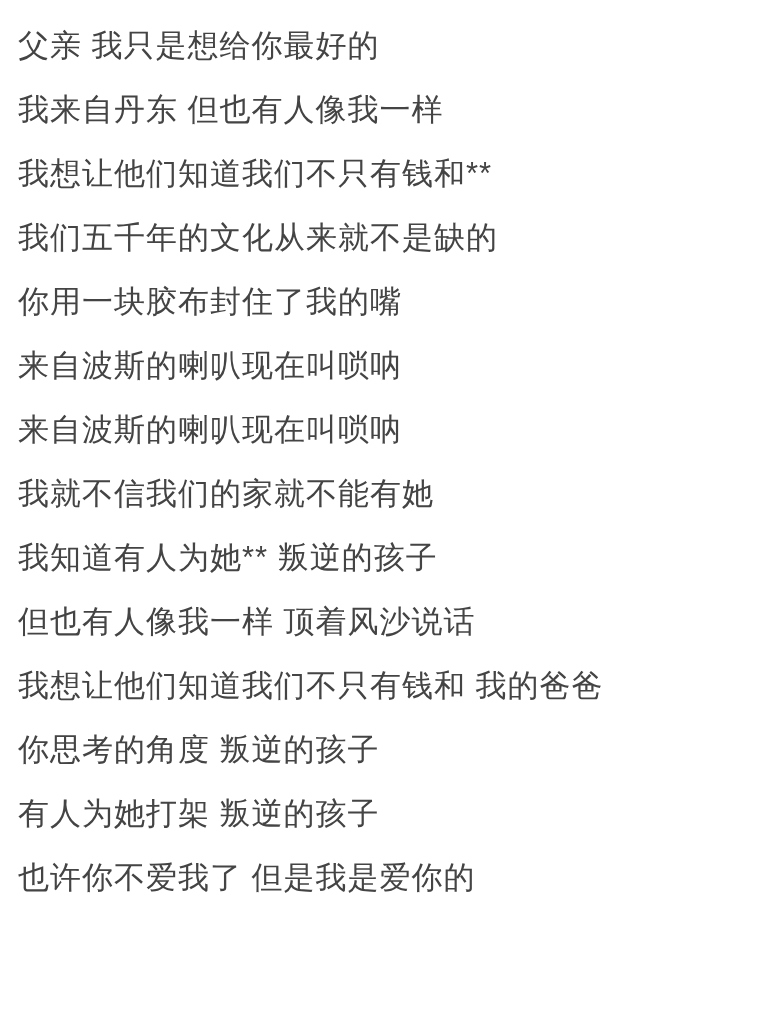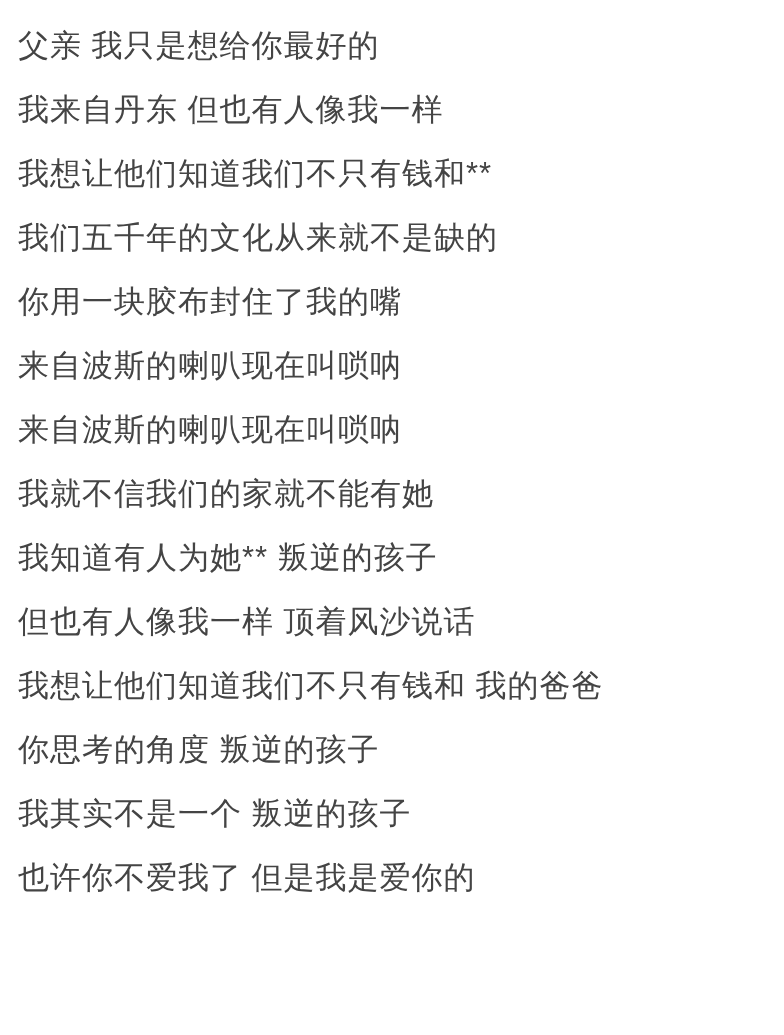--- a/index.html
+++ b/index.html
@@ -37,15 +37,15 @@
   <div class="lyric-line">我想让他们知道我们不只有钱和**</div>
   <div class="lyric-line">我们五千年的文化从来就不是缺的</div>
   <div class="lyric-line">你用一块胶布封住了我的嘴</div>
   <div class="lyric-line">来自波斯的喇叭现在叫唢呐</div>
   <div class="lyric-line">来自波斯的喇叭现在叫唢呐</div>
   <div class="lyric-line">我就不信我们的家就不能有她</div>
   <div class="lyric-line">我知道有人为她** 叛逆的孩子</div>
   <div class="lyric-line">但也有人像我一样 顶着风沙说话</div>
   <div class="lyric-line">我想让他们知道我们不只有钱和 我的爸爸</div>
   <div class="lyric-line">你思考的角度 叛逆的孩子</div>
-  <div class="lyric-line">我其实不是一个 叛逆的孩子</div>
+  <div class="lyric-line">有人为她打架 叛逆的孩子</div>
   <div class="lyric-line">也许你不爱我了 但是我是爱你的</div>
 </div>
 
 </body></html>

